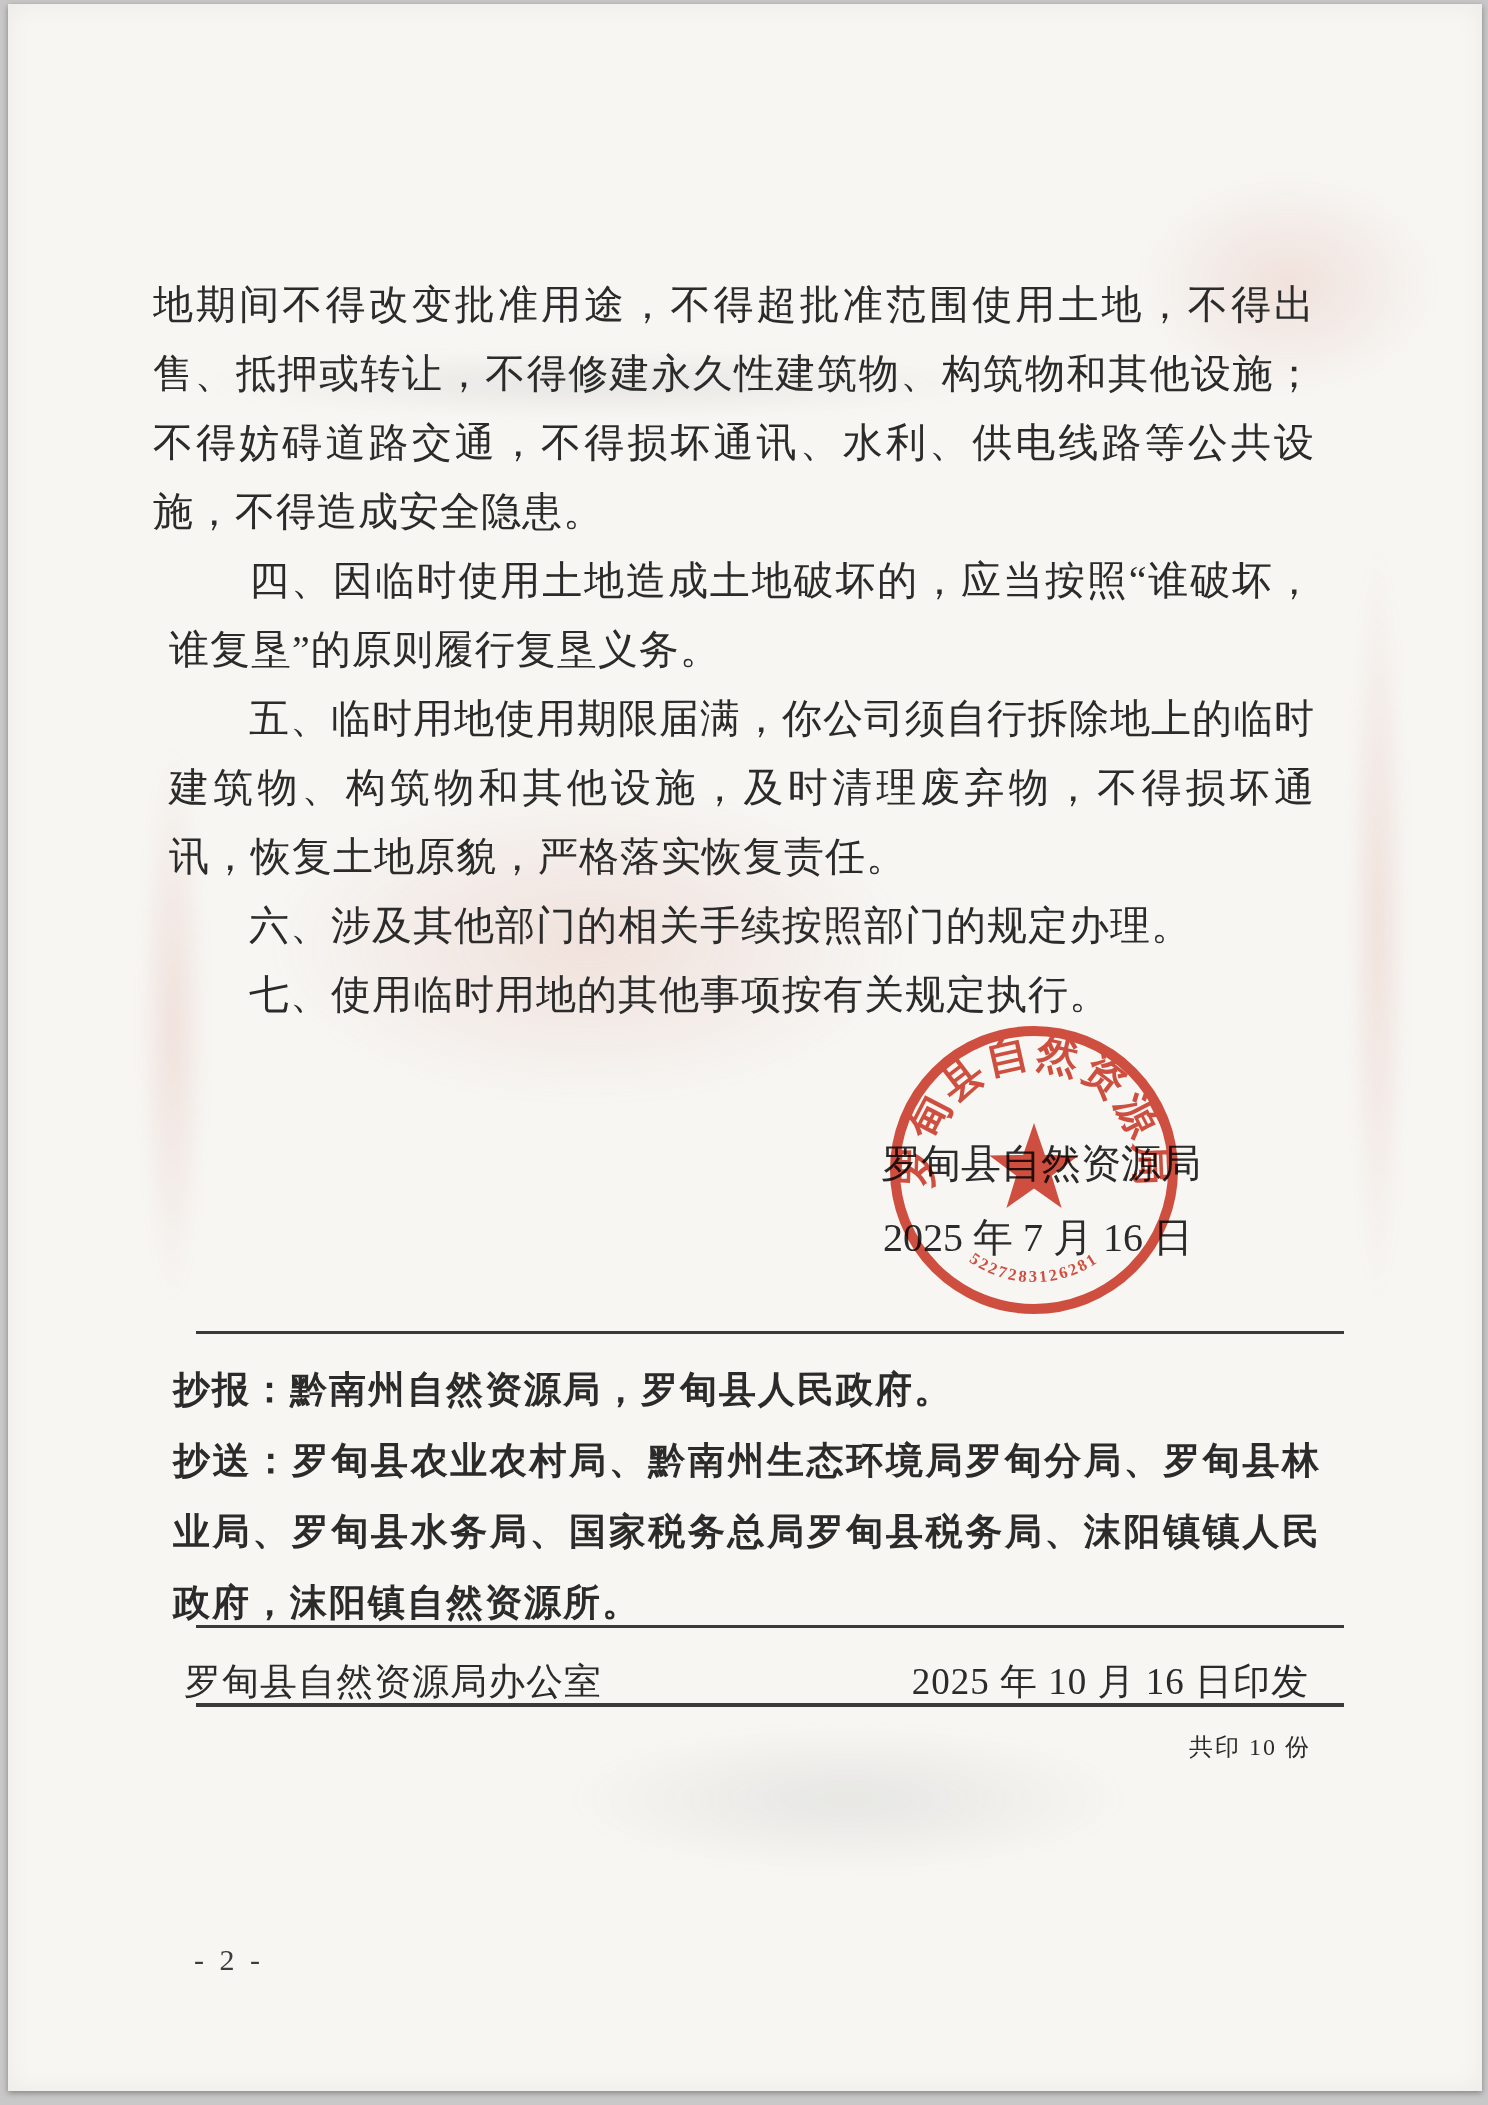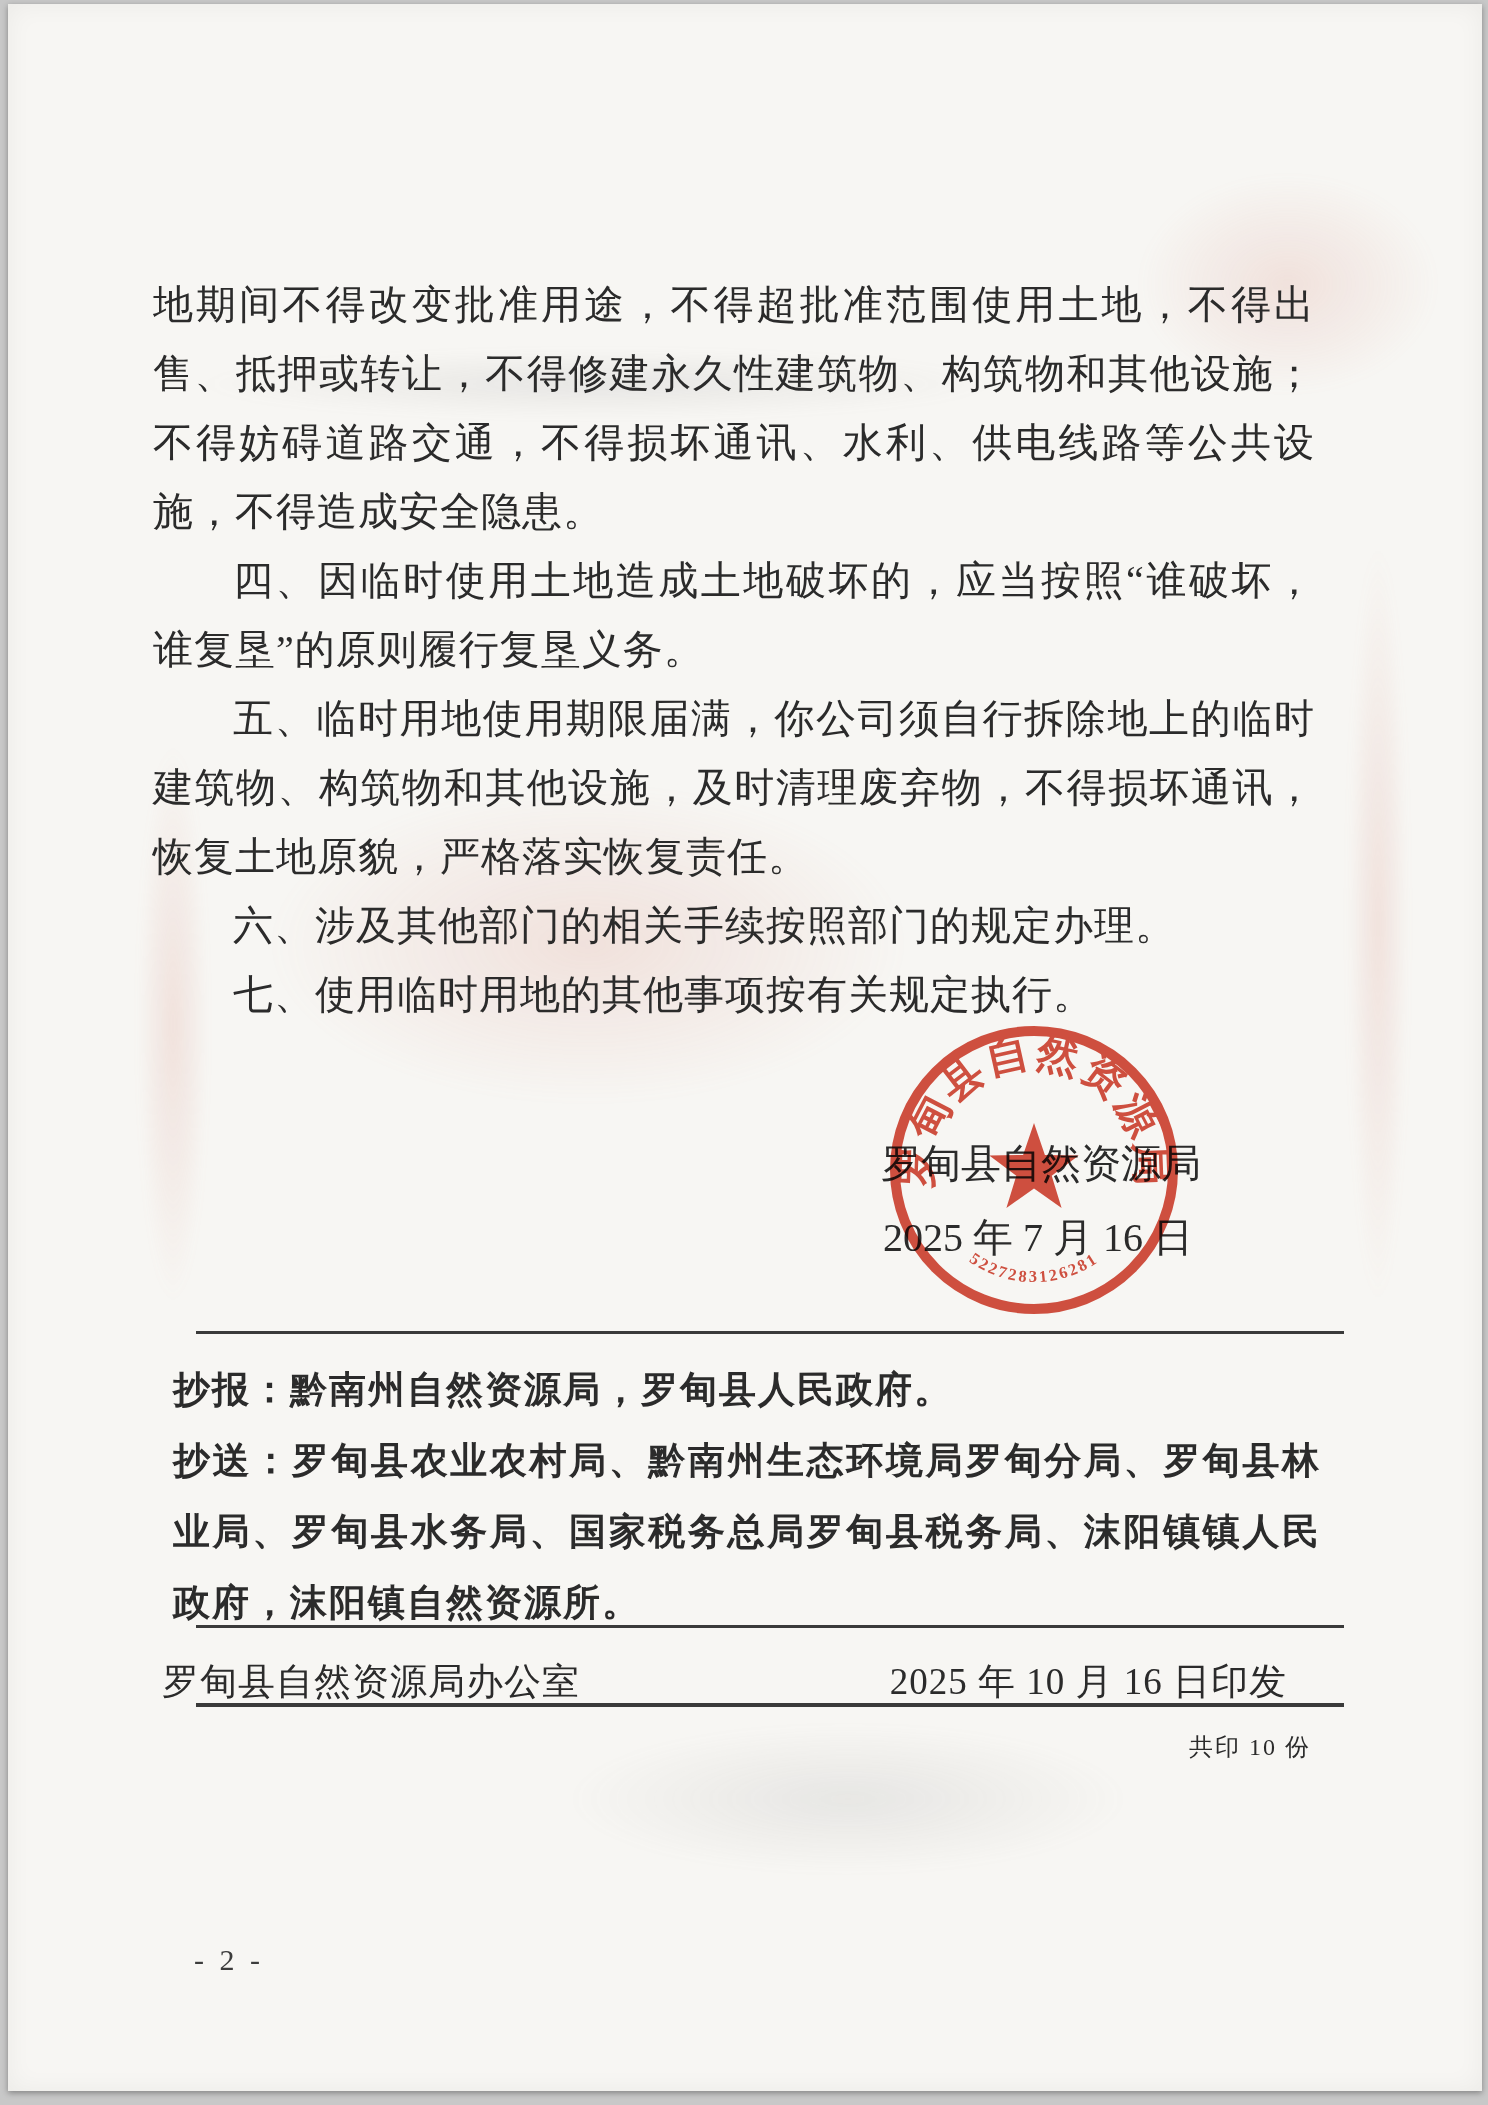--- a/index.html
+++ b/index.html
@@ -33,21 +33,21 @@
   .smudge.gray{background:radial-gradient(closest-side, rgba(120,120,120,.12), rgba(120,120,120,0));}
 
   .body-text{
     position:absolute;
     left:145px;top:266px;width:1162px;
     font-size:40px;line-height:69px;
     text-align:justify;text-justify:inter-character;
     letter-spacing:1px;
   }
   .body-text p{margin:0;font-family:Liberation Serif, serif;}
-  .body-text p.ind{text-indent:2em;}
+  .body-text p.ind{text-indent:2em;margin-left:16px;}
 
   .sig-agency{
     position:absolute;left:873px;top:1132px;
     font-size:40px;letter-spacing:0px;white-space:nowrap;z-index:2;
   }
   .sig-date{
     position:absolute;left:875px;top:1206px;
     font-size:40px;white-space:nowrap;z-index:2;
   }
 
@@ -71,21 +71,21 @@
 
   .cc{
     position:absolute;left:165px;top:1350px;width:1148px;
     font-size:37px;line-height:71px;
     text-align:justify;text-justify:inter-character;
     letter-spacing:2px;
   }
   .cc p{margin:0;font-weight:bold;}
 
   .footer-row{
-    position:absolute;left:154px;top:1653px;width:1125px;
+    position:absolute;left:176px;top:1653px;width:1125px;
     display:flex;justify-content:space-between;
     font-size:37px;letter-spacing:1px;white-space:nowrap;
   }
   .copies{
     position:absolute;top:1727px;right:171px;
     font-size:24px;letter-spacing:2px;
   }
   .page-number{
     position:absolute;left:186px;top:1939px;
     font-size:30px;letter-spacing:4px;color:#3c3c3c;

